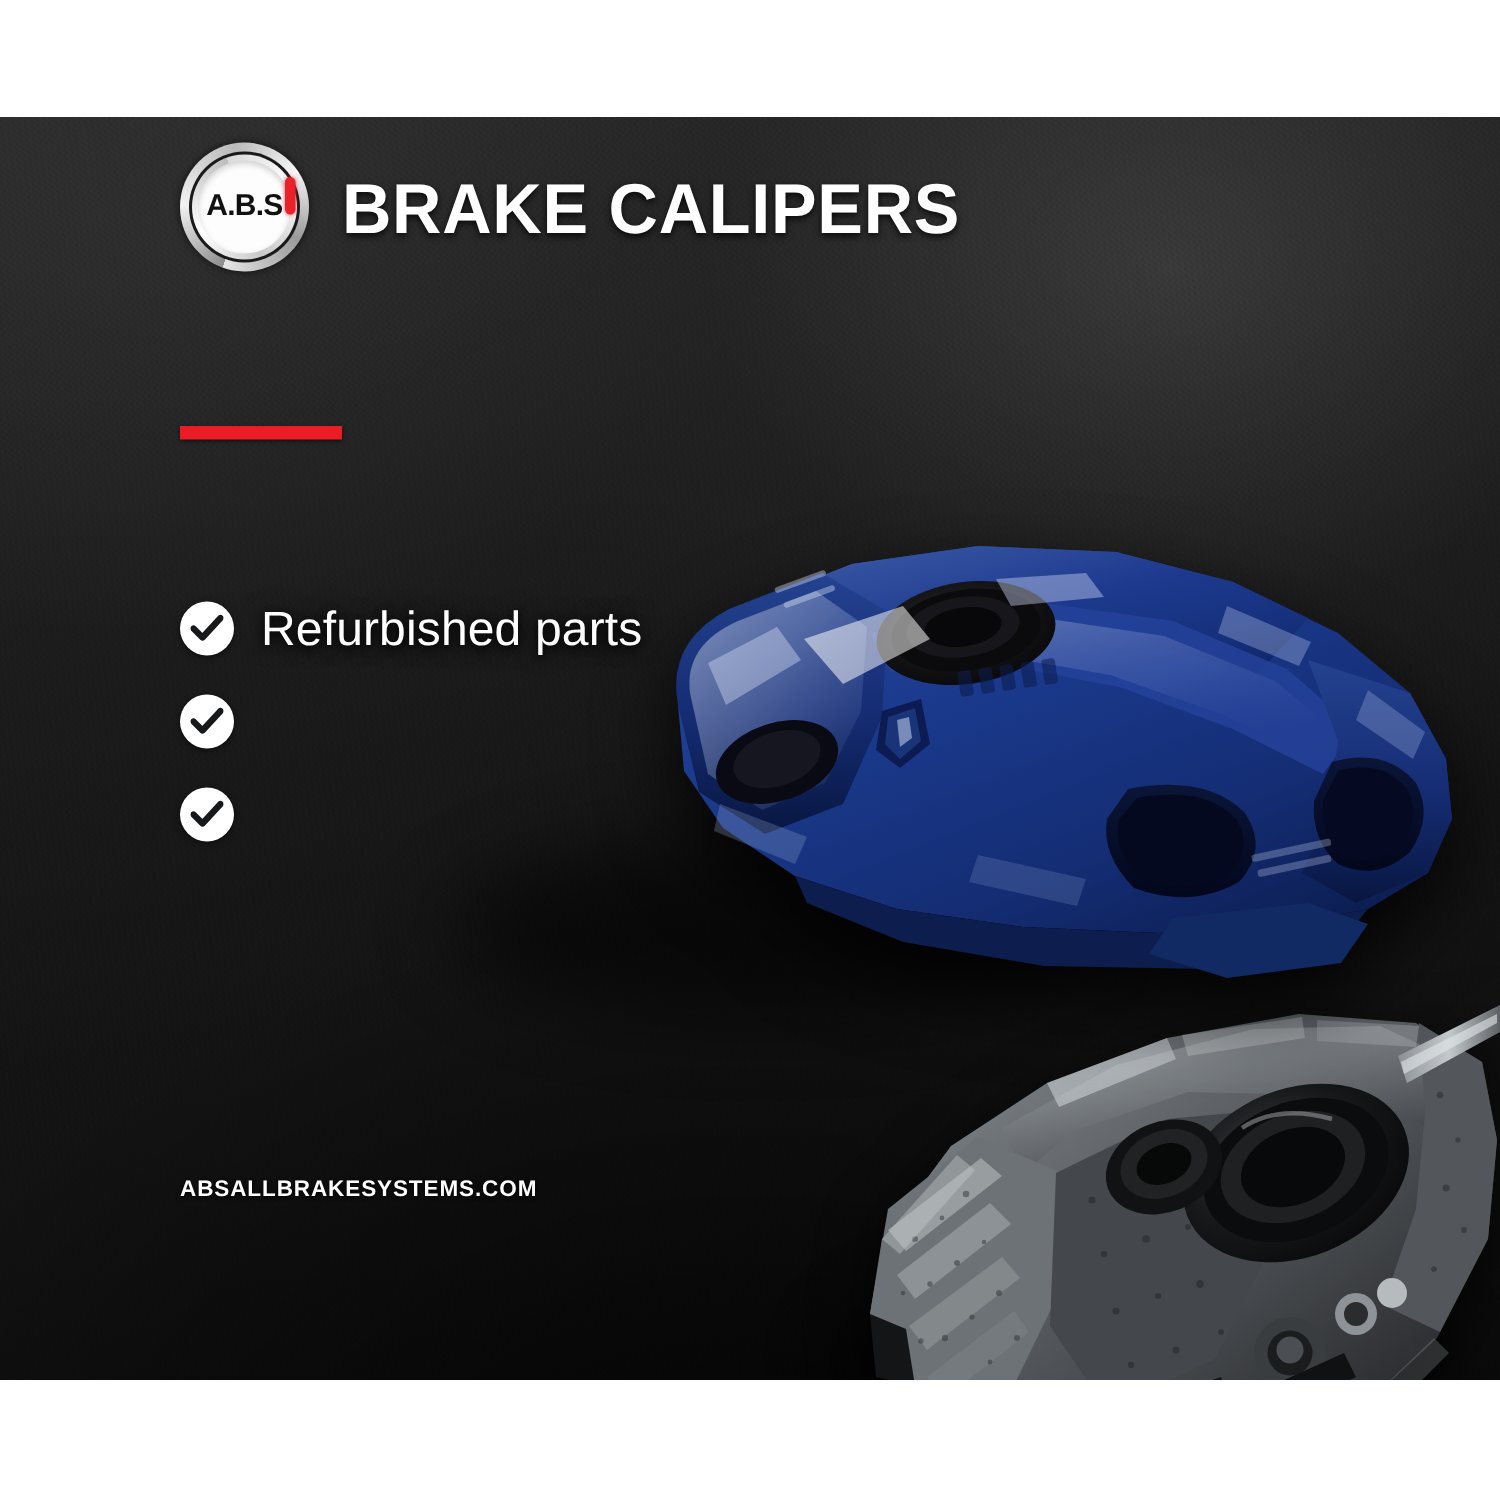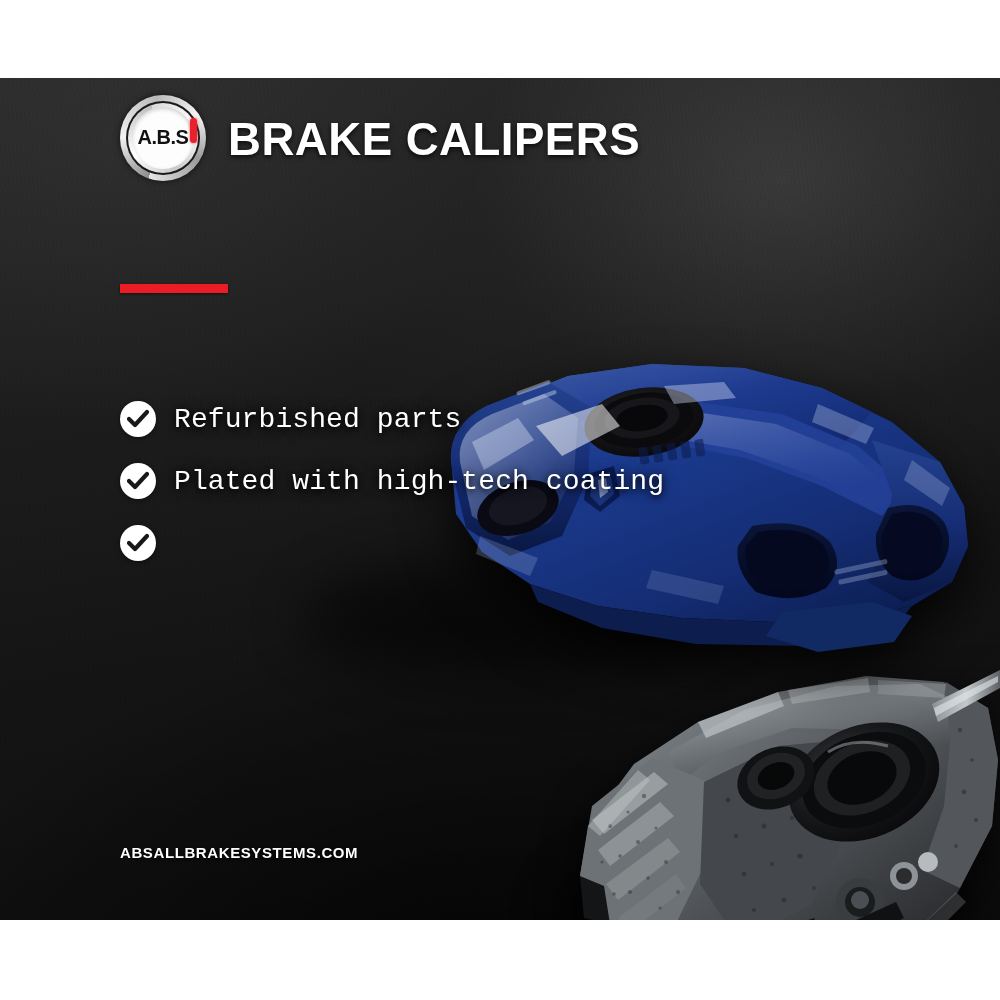--- a/index.html
+++ b/index.html
@@ -66,28 +66,28 @@
 
   
   #features{position:absolute;left:120px;top:388px;z-index:9;}
   .feature{display:flex;align-items:center;height:62px;}
   .check{
     position:relative;width:36px;height:36px;flex:0 0 36px;border-radius:50%;
     background:#ffffff;box-shadow:0 1px 4px rgba(0,0,0,.55);margin-right:18px;
   }
   .check svg{position:absolute;left:7px;top:8px;}
   .feature-label{
-    font-family:Liberation Mono, monospace;font-size:28px;font-weight:400;color:#ffffff;
+    font-family:Liberation Sans, sans-serif;font-size:32px;font-weight:400;color:#ffffff;
     white-space:nowrap;text-shadow:0 2px 6px rgba(0,0,0,.9),0 0 14px rgba(0,0,0,.7);
     letter-spacing:.1px;
   }
 
   
   #footer{
-    position:absolute;left:120px;top:844px;z-index:9;
+    position:absolute;left:120px;top:784px;z-index:9;
     font-family:"Liberation Sans",sans-serif;font-weight:700;font-size:15px;letter-spacing:.6px;
     color:#ffffff;text-shadow:0 1px 3px rgba(0,0,0,.9);
   }
 
   
   #blue-caliper{position:absolute;left:352px;top:252px;width:640px;height:372px;z-index:4;
                 filter:drop-shadow(0 22px 26px rgba(0,0,0,.85));}
   #blue-caliper svg{display:block;}
 
   
@@ -377,21 +377,20 @@
       </div>
       <div class="feature-label">Refurbished parts</div>
     </div>
 
     <div class="feature">
       <div class="check">
         <svg width="22" height="20" viewBox="0 0 22 20">
             <path d="M2 10 L8 16 L20 3" stroke="#17181a" stroke-width="4.2" fill="none" stroke-linecap="round" stroke-linejoin="round"></path>
           </svg>
       </div>
-      <div class="feature-label">Plated with high-tech coating</div>
     </div>
 
 
     <div class="feature">
       <div class="check">
         <svg width="22" height="20" viewBox="0 0 22 20">
             <path d="M2 10 L8 16 L20 3" stroke="#17181a" stroke-width="4.2" fill="none" stroke-linecap="round" stroke-linejoin="round"></path>
           </svg>
       </div>
     </div>

